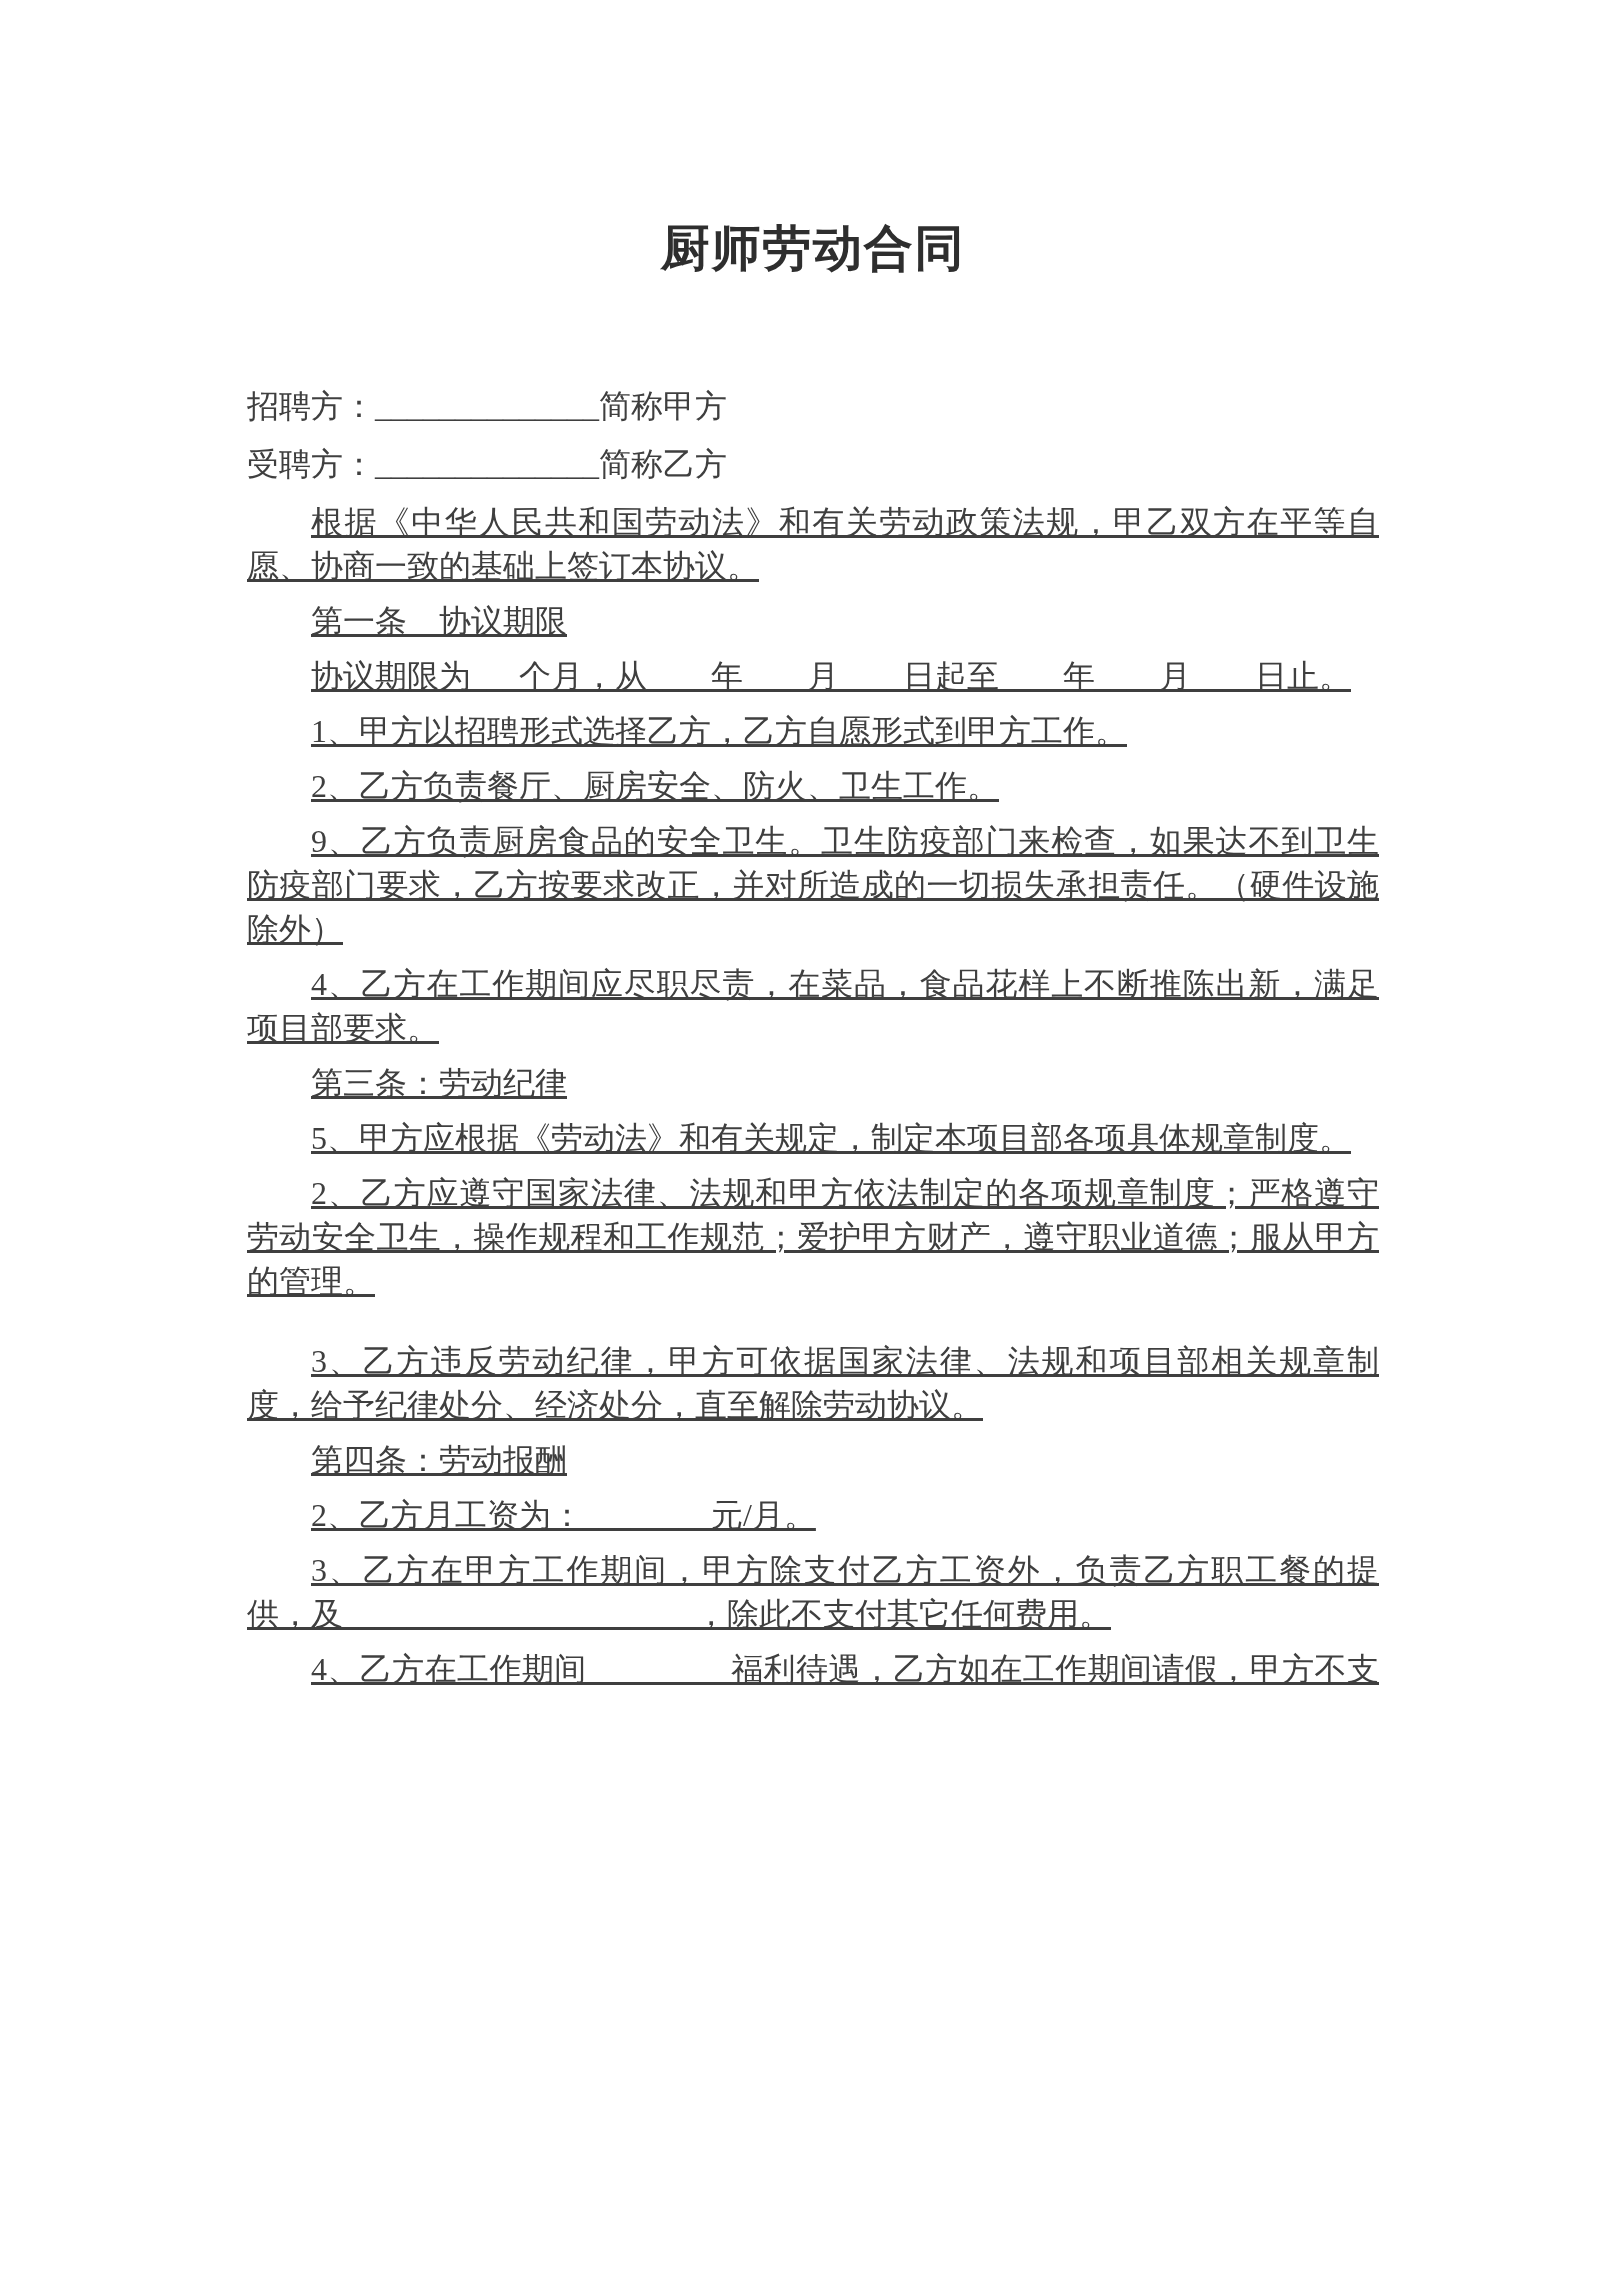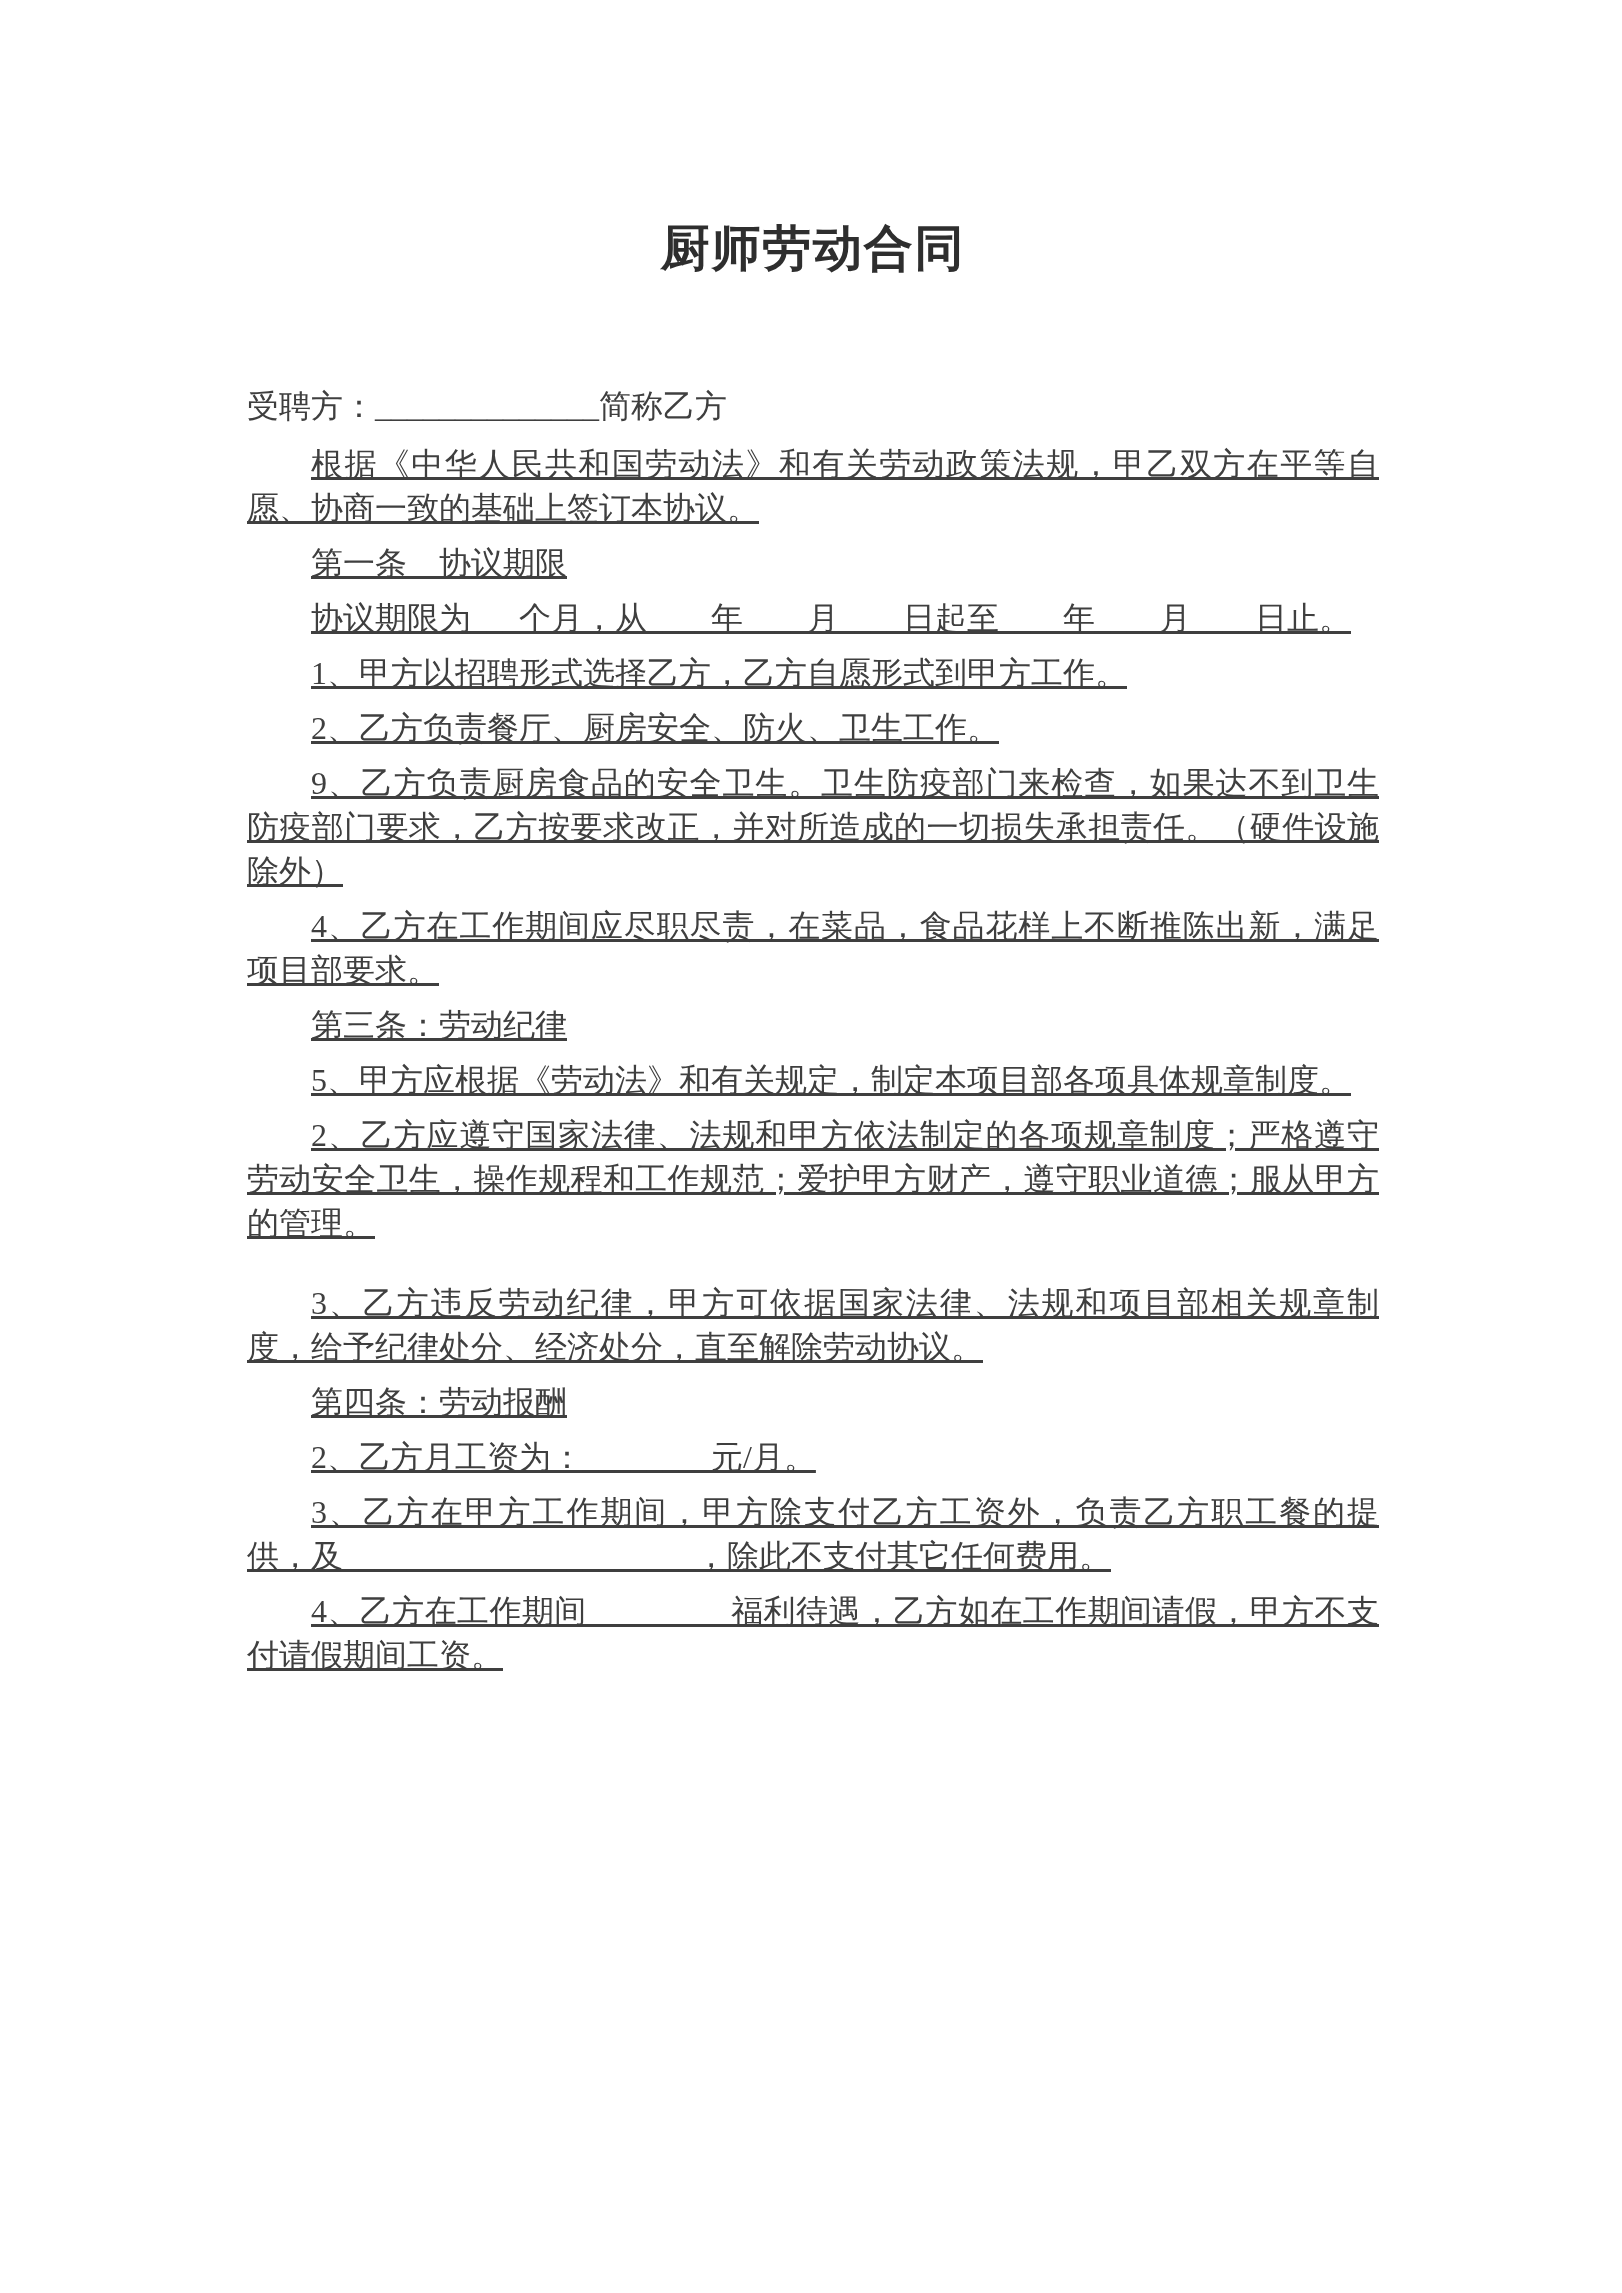--- a/index.html
+++ b/index.html
@@ -51,20 +51,21 @@
       font-size: 30px;
     }
   </style>
 </head>
 <body>
 
 <div class="page">
 
   <h1 class="doc-title">厨师劳动合同</h1>
 
+  <p class="para party">招聘方：______________简称甲方</p>
 
   <p class="para party">受聘方：______________简称乙方</p>
 
   <p class="para indent">根据《中华人民共和国劳动法》和有关劳动政策法规，甲乙双方在平等自愿、协商一致的基础上签订本协议。</p>
 
   <p class="para indent">第一条　协议期限</p>
 
   <p class="para indent">协议期限为___个月，从____年____月____日起至____年____月____日止。</p>
 
 

